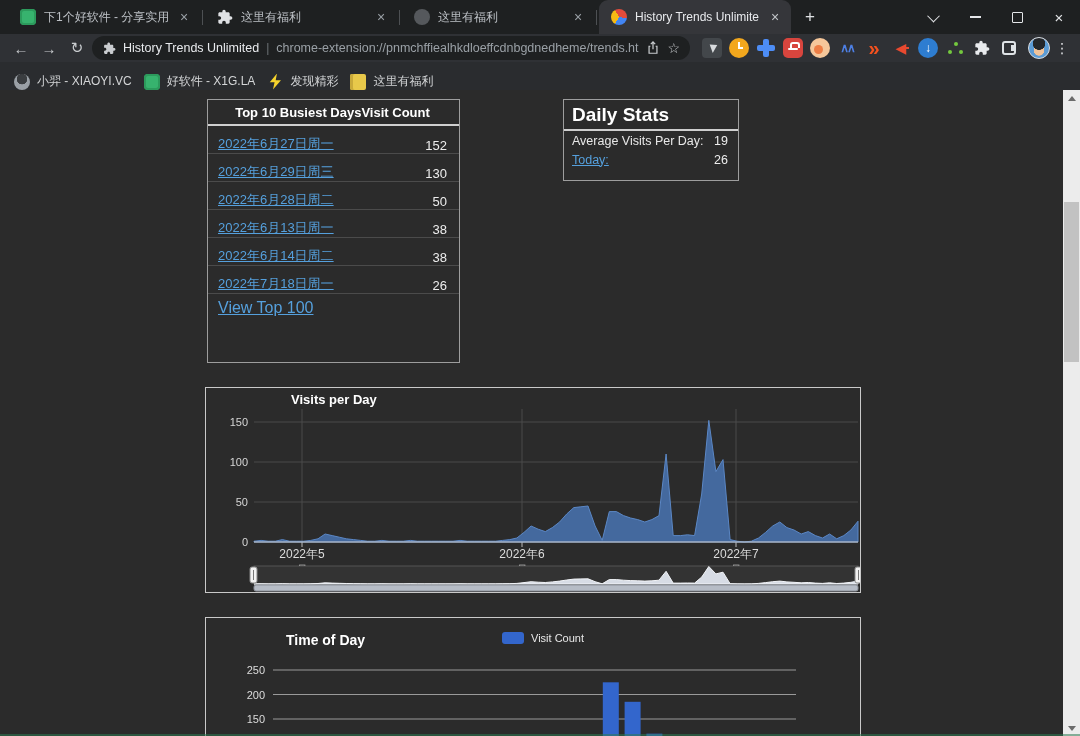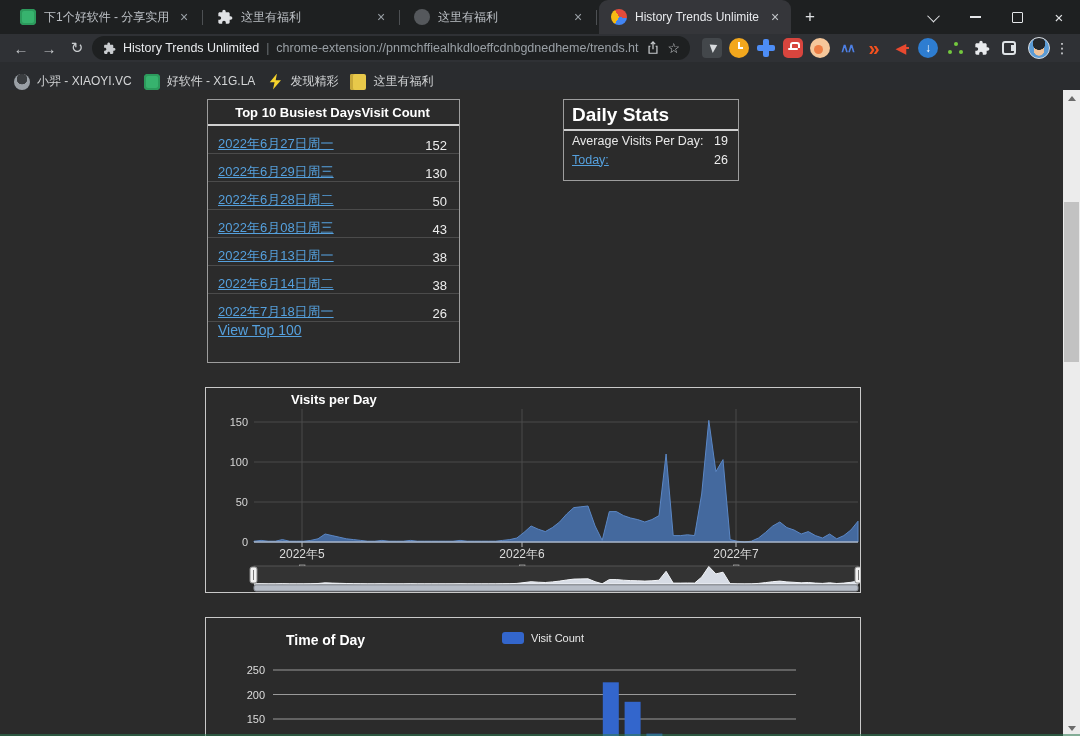--- a/index.html
+++ b/index.html
@@ -83,21 +83,21 @@
   .fav-dark{border-radius:50%;background:#55585c}
   .fav-pie{border-radius:50%;background:conic-gradient(from -30deg,#e24b3b 0 130deg,#4285f4 130deg 240deg,#f7ba13 240deg 360deg)}
 
   
   .page{position:absolute;top:90px;left:0;width:1063px;height:646px;background:#2b2b2b}
   .panel{position:absolute;border:1px solid #9d9d9d;color:#e8e8e8;background:#2b2b2b;box-sizing:border-box}
   .thead{display:flex;justify-content:center;font-weight:bold;font-size:13px;color:#fff;
          padding:5px 12px 4px 10px;border-bottom:2px solid #cfcfcf}
   .trow{display:flex;justify-content:space-between;align-items:flex-end;height:28px;
         padding:0 12px 0 10px;border-bottom:1px solid #4b4b4b;font-size:13px;box-sizing:border-box}
-  .tfoot{display:flex;height:28px;padding:0 10px;font-size:14px}
+  .tfoot{display:flex;align-items:center;height:28px;padding:0 10px;font-size:16px}
   .lnk{color:#55a0dd;text-decoration:underline;cursor:pointer}
   .cnt{color:#ededed}
   .shead{font-weight:bold;font-size:19px;color:#fff;padding:4px 8px 3px 8px;border-bottom:2px solid #cfcfcf}
   .srow{display:flex;justify-content:space-between;align-items:center;height:19px;
         padding:0 10px 0 8px;font-size:12.5px;box-sizing:border-box}
 
   .chartbox{position:absolute;border:1px solid #c9c9c9;box-sizing:border-box;background:#2b2b2b}
 
   
   .vscroll{position:absolute;top:90px;right:0;width:17px;height:646px;background:#ececec}
@@ -228,24 +228,20 @@
           <span class="lnk">2022年6月27日周一</span>
           <span class="cnt">152</span>
         </div>
         <div class="trow">
           <span class="lnk">2022年6月29日周三</span>
           <span class="cnt">130</span>
         </div>
         <div class="trow">
           <span class="lnk">2022年6月28日周二</span>
           <span class="cnt">50</span>
-        </div>
-        <div class="trow">
-          <span class="lnk">2022年6月08日周三</span>
-          <span class="cnt">43</span>
         </div>
         <div class="trow">
           <span class="lnk">2022年6月13日周一</span>
           <span class="cnt">38</span>
         </div>
         <div class="trow">
           <span class="lnk">2022年6月14日周二</span>
           <span class="cnt">38</span>
         </div>
         <div class="trow">

